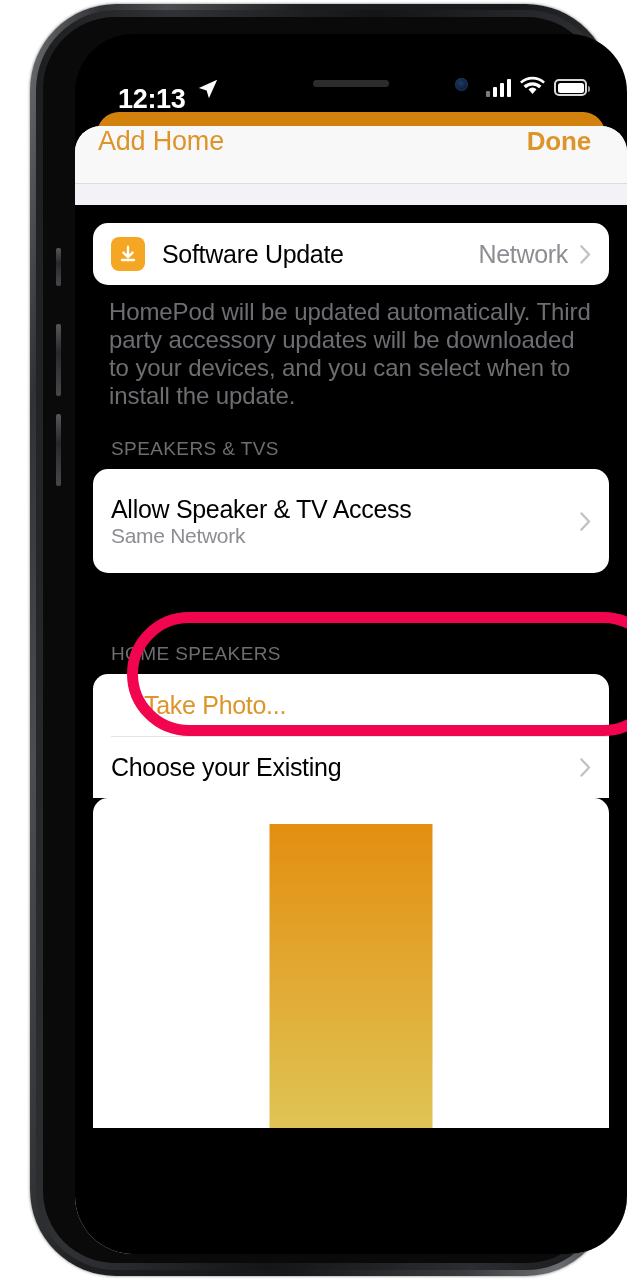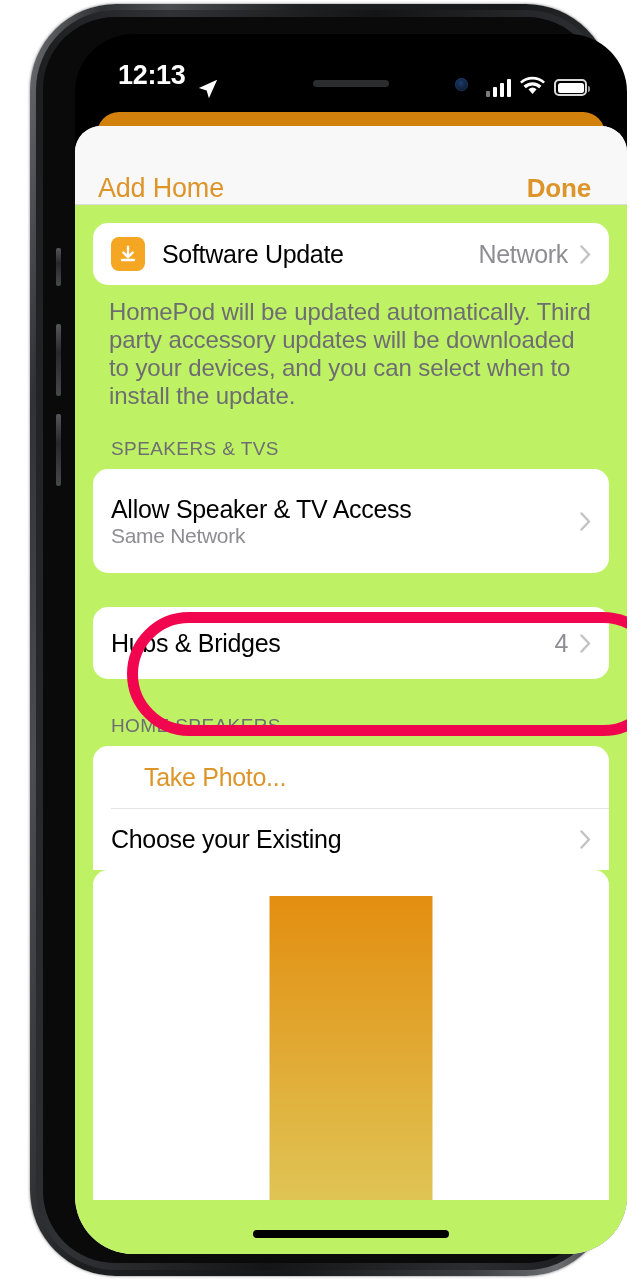--- a/index.html
+++ b/index.html
@@ -107,21 +107,21 @@
     position: absolute;
     left: 0; top: 0;
     width: 100%;
     height: 88px;
     z-index: 42;
     color: #ffffff;
   }
   #status-time {
     position: absolute;
     left: 43px;
-    top: 28px;
+    top: 52px;
     font-size: 27px;
     font-weight: bold;
     letter-spacing: -0.3px;
     line-height: 1;
   }
   #status-location-icon {
     position: absolute;
     left: 122px;
     top: 44px;
     width: 22px;
@@ -186,25 +186,25 @@
     top: 92px;
     right: 0;
     bottom: 0;
     background: #f2f2f7;
     border-radius: 26px 26px 0 0;
     z-index: 10;
     overflow: hidden;
   }
   #nav-bar {
     position: relative;
-    height: 79px;
+    height: 58px;
     background: #f8f8f9;
     border-bottom: 1px solid #dcdce0;
     display: flex;
-    align-items: flex-end;
+    align-items: flex-start;
     justify-content: space-between;
     padding: 0 36px 0 23px;
     box-sizing: border-box;
   }
   #nav-title-btn {
     font-size: 27px;
     color: #dd9529;
     letter-spacing: -0.2px;
   }
   #nav-done-btn {
@@ -213,21 +213,21 @@
     font-weight: bold;
     letter-spacing: -0.2px;
   }
 
   
   #content {
     position: absolute;
     left: 0; right: 0;
     top: 79px;
     bottom: 0;
-    background: #bef264;
+    background: #000000;
     overflow: hidden;
   }
   .card {
     margin: 0 18px;
     background: #ffffff;
     border-radius: 15px;
     overflow: hidden;
   }
   .row {
     display: flex;
@@ -429,31 +429,20 @@
             </div>
             <div class="chevron">
               <svg viewBox="0 0 11 19" width="11" height="19" aria-hidden="true">
                 <path d="M1.5 1.5 L9 9.5 L1.5 17.5" stroke="#c2c2c7" stroke-width="2.4" fill="none" stroke-linecap="round" stroke-linejoin="round"></path>
               </svg>
             </div>
           </div>
         </div>
 
         <div style="height:34px"></div>
-        <div class="card">
-          <div class="row" style="min-height:72px">
-            <div class="row-title">Hubs &amp; Bridges</div>
-            <div class="row-value">4</div>
-            <div class="chevron">
-              <svg viewBox="0 0 11 19" width="11" height="19" aria-hidden="true">
-                <path d="M1.5 1.5 L9 9.5 L1.5 17.5" stroke="#c2c2c7" stroke-width="2.4" fill="none" stroke-linecap="round" stroke-linejoin="round"></path>
-              </svg>
-            </div>
-          </div>
-        </div>
 
         <div style="height:36px"></div>
         <div class="section-header">HOME SPEAKERS</div>
         <div class="card" style="border-radius:15px 15px 0 0">
           <div class="row">
             <div class="row-title accent">Take Photo...</div>
           </div>
           <div class="row">
             <div class="row-title">Choose your Existing</div>
             <div class="chevron">

